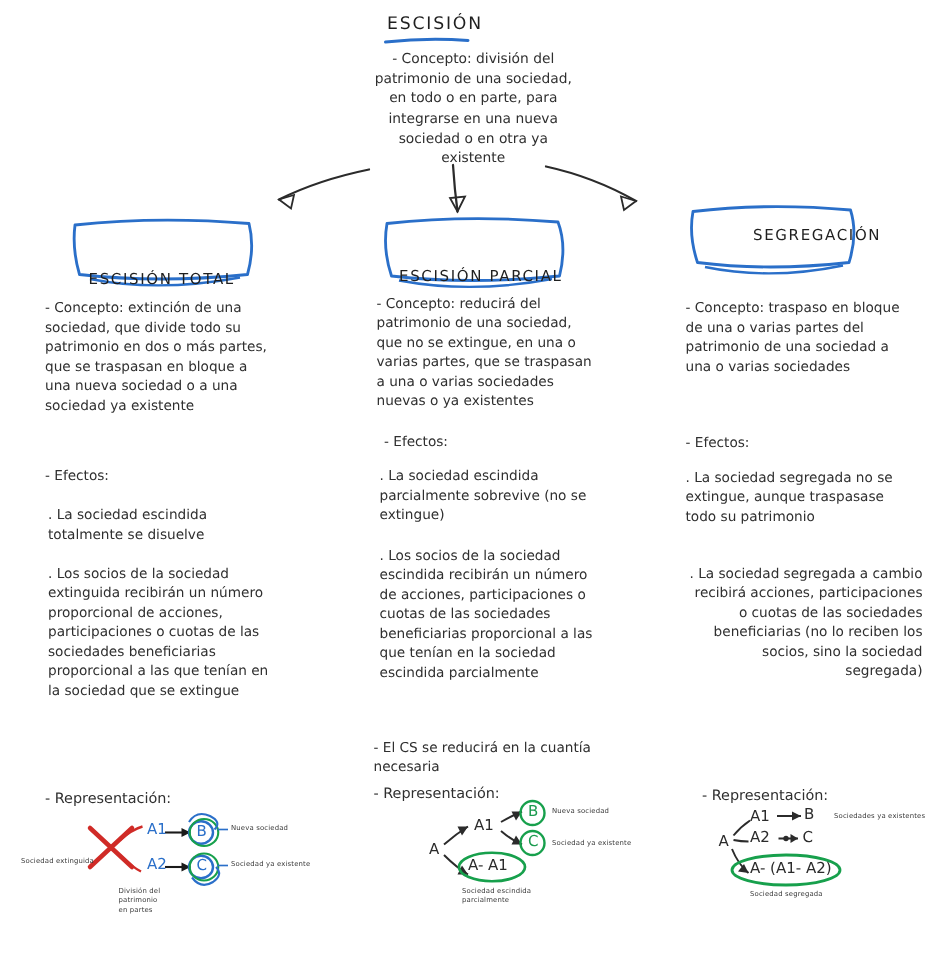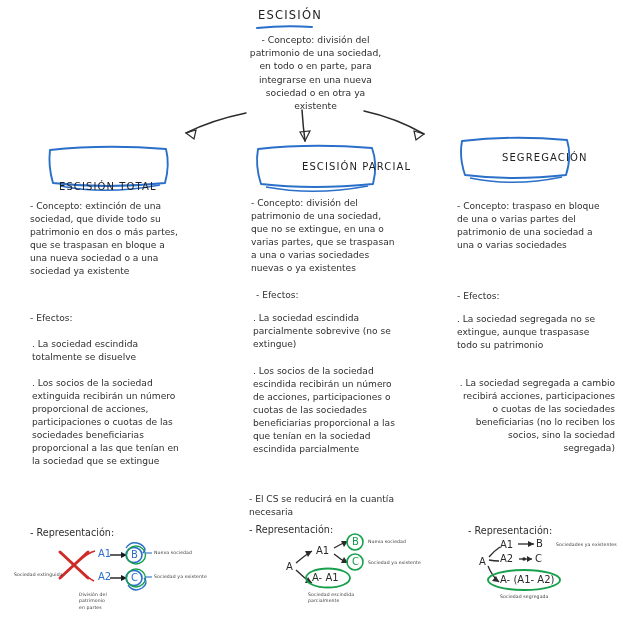--- a/index.html
+++ b/index.html
@@ -53,21 +53,21 @@
     line-height: 13.2px;
   }
   
   .branch-title {
     position: absolute;
     font-size: 10px;
     letter-spacing: 1.1px;
     color: #1f1f1f;
   }
   #title-total   { left: 59px;  top: 160px; margin-top: 21px; }
-  #title-parcial { left: 266px; top: 161px; margin-left: 36px; }
+  #title-parcial { left: 266px; top: 179px; }
   #title-segre   { left: 486px; top: 152px; margin-left: 16px; }
 
   
   .body-text {
     position: absolute;
     font-size: 9.1px;
     line-height: 13.0px;
     color: #2f2f2f;
   }
   
@@ -195,21 +195,21 @@
   <div class="node-letter node-blue" style="left:131px; top:572px;">C</div>
 
   <div class="mini-label" style="left:14px; top:572px; width:50px;">Sociedad extinguida</div>
   <div class="mini-label" style="left:154px; top:550px; width:46px;">Nueva sociedad</div>
   <div class="mini-label" style="left:154px; top:574px; width:56px;">Sociedad ya existente</div>
   <div class="mini-label" style="left:79px; top:592px; width:60px;">División del
 patrimonio
 en partes</div>
 
   <div class="branch-title" id="title-parcial">ESCISIÓN PARCIAL</div>
-  <div class="body-text" id="c2-concepto">- Concepto: división del patrimonio de una sociedad, que no se extingue, en una o varias partes, que se traspasan a una o varias sociedades nuevas o ya existentes</div>
+  <div class="body-text" id="c2-concepto">- Concepto: reducirá del patrimonio de una sociedad, que no se extingue, en una o varias partes, que se traspasan a una o varias sociedades nuevas o ya existentes</div>
   <div class="body-text" id="c2-efectos">- Efectos:</div>
   <div class="body-text" id="c2-b1">. La sociedad escindida parcialmente sobrevive (no se extingue)</div>
   <div class="body-text" id="c2-b3">- El CS se reducirá en la cuantía necesaria</div>
   <div class="body-text" id="c2-b2">. Los socios de la sociedad escindida recibirán un número de acciones, participaciones o cuotas de las sociedades beneficiarias proporcional a las que tenían en la sociedad escindida parcialmente</div>
   <div class="body-text" id="c2-rep">- Representación:</div>
 
   <div class="node-letter node-dark" style="left:286px; top:561px;">A</div>
   <div class="node-letter node-dark" style="left:316px; top:545px;">A1</div>
   <div class="node-letter node-green" style="left:352px; top:536px;">B</div>
   <div class="node-letter node-green" style="left:352px; top:556px;">C</div>

